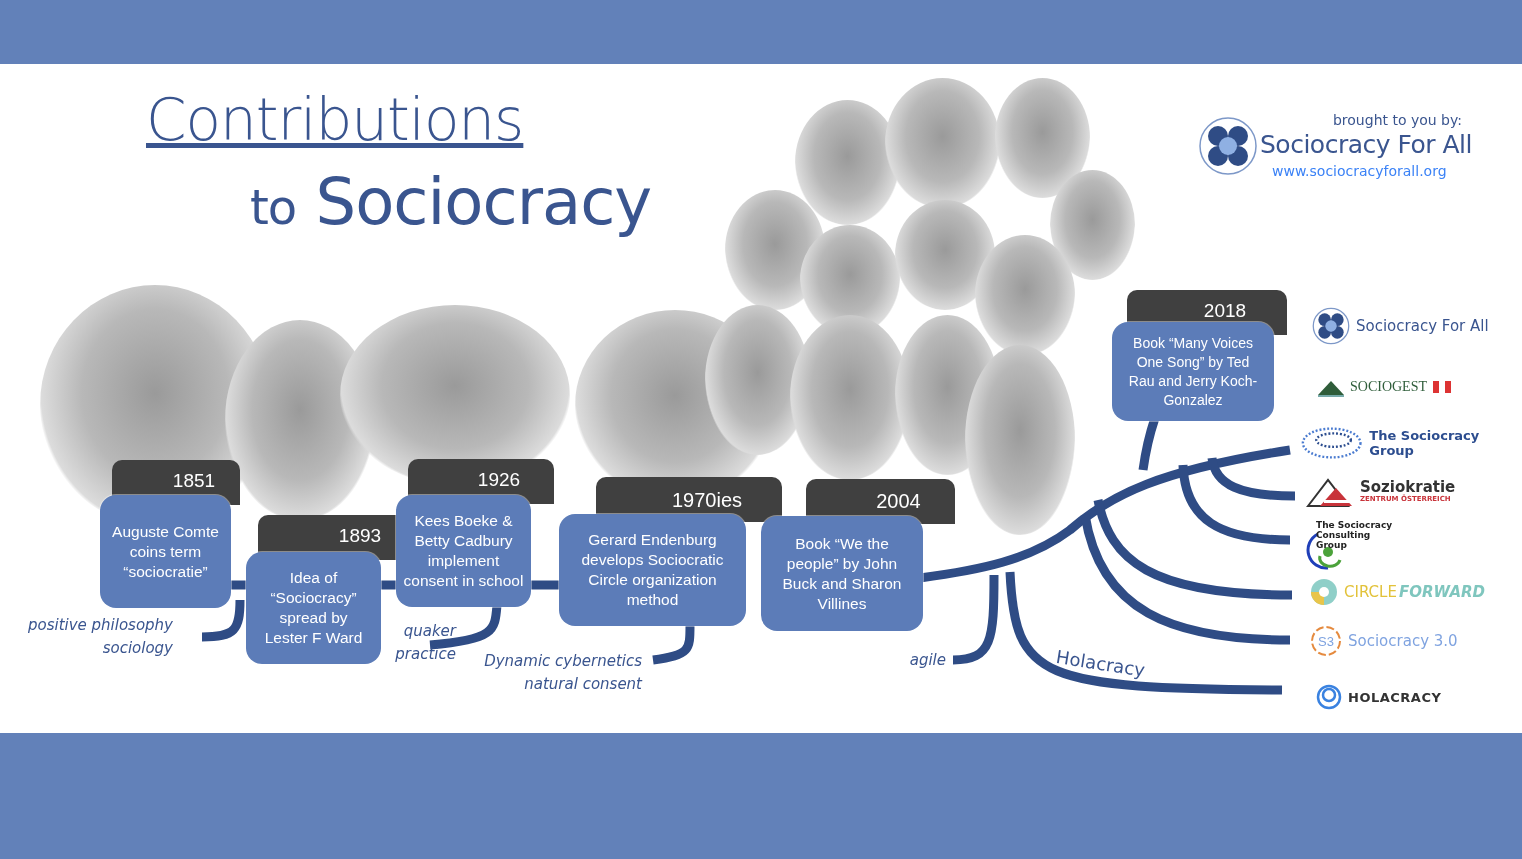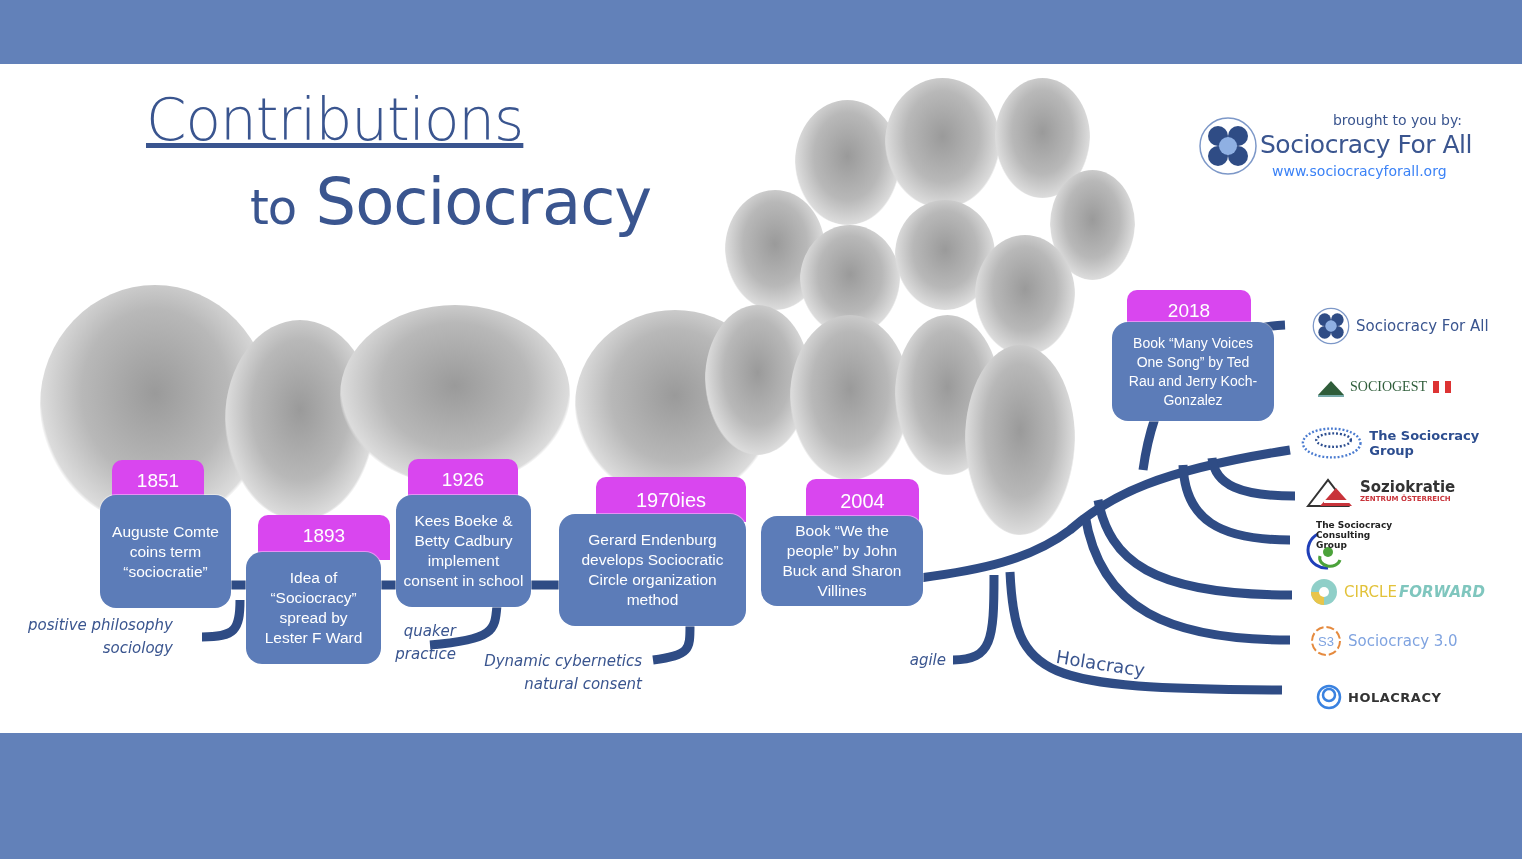--- a/index.html
+++ b/index.html
@@ -7,21 +7,21 @@
   .band-top{position:absolute;left:0;top:0;width:1522px;height:64px;background:#6281b9;}
   .band-bottom{position:absolute;left:0;top:733px;width:1522px;height:126px;background:#6281b9;}
   .title1{position:absolute;left:146px;top:86px;font-family:"DejaVu Sans",sans-serif;font-weight:300;font-size:58px;color:#3a558f;letter-spacing:-1px;text-decoration:underline;}
   .title2{position:absolute;left:250px;top:165px;font-family:"DejaVu Sans",sans-serif;font-size:64px;color:#3a558f;letter-spacing:-1px;}
   .title2 .small{font-size:48px;}
   .brand{position:absolute;left:1196px;top:110px;width:280px;height:80px;}
   .brand .by{position:absolute;right:14px;top:2px;font-size:14px;color:#3a558f;font-family:"DejaVu Sans",sans-serif;}
   .brand .name{position:absolute;left:64px;top:20px;font-size:25px;color:#3a558f;font-family:"DejaVu Sans",sans-serif;letter-spacing:-0.5px;}
   .brand .url{position:absolute;left:76px;top:53px;font-size:14px;color:#3b82f6;font-family:"DejaVu Sans",sans-serif;}
   .photo{position:absolute;border-radius:50%;background:radial-gradient(ellipse at 50% 45%,#9a9a9a 0%,#b8b8b8 45%,#dcdcdc 70%,rgba(255,255,255,0) 72%);}
-  .yeartab{position:absolute;background:#d946ef;color:#fff;border-radius:10px 10px 0 0;text-align:center;font-size:19px;}
+  .yeartab{position:absolute;background:#404040;color:#fff;border-radius:10px 10px 0 0;text-align:center;font-size:19px;padding-left:36px;}
   .box{position:absolute;background:#5c7cb8;color:#fff;border-radius:16px;text-align:center;font-size:15.5px;line-height:20px;display:flex;align-items:center;justify-content:center;box-shadow:0 0 0 1px rgba(255,255,255,0.4);}
   .label{position:absolute;font-family:"DejaVu Sans",sans-serif;font-style:italic;font-size:15px;color:#3a558f;text-align:right;line-height:23px;}
   .holacracy-label{position:absolute;left:1058px;top:646px;font-family:"DejaVu Sans",sans-serif;font-size:18px;color:#3a558f;transform:rotate(9deg);transform-origin:left top;}
   svg.lines{position:absolute;left:0;top:0;}
   .org{position:absolute;display:flex;align-items:center;gap:6px;font-family:"DejaVu Sans",sans-serif;}
 </style>
 </head>
 <body>
 
 <div class="band-top"></div>
@@ -102,21 +102,21 @@
 <div class="box" style="left:396px;top:495px;width:135px;height:112px;">
     <span style="padding:0 6px;">Kees Boeke &amp; Betty Cadbury implement consent in school</span>
   </div>
 
 <div class="yeartab" style="left:596px;top:477px;width:150px;height:45px;line-height:46px;font-size:20px;">1970ies</div>
 <div class="box" style="left:559px;top:514px;width:187px;height:112px;">
     <span style="padding:0 10px;">Gerard Endenburg develops Sociocratic Circle organization method</span>
   </div>
 
 <div class="yeartab" style="left:806px;top:479px;width:113px;height:45px;line-height:44px;font-size:20px;">2004</div>
-<div class="box" style="left:761px;top:516px;width:162px;height:90px;">
+<div class="box" style="left:761px;top:516px;width:162px;height:115px;">
     <span style="padding:0 14px;">Book “We the people” by John Buck and Sharon Villines</span>
   </div>
 
 <div class="yeartab" style="left:1127px;top:290px;width:124px;height:45px;line-height:42px;">2018</div>
 <div class="box" style="left:1112px;top:322px;width:162px;height:99px;font-size:14px;line-height:19px;">
     <span style="padding:0 10px;">Book “Many Voices One Song” by Ted Rau and Jerry Koch-Gonzalez</span>
   </div>
 
 <div class="label" style="left:10px;top:614px;width:163px;">
   <div>positive philosophy</div>

